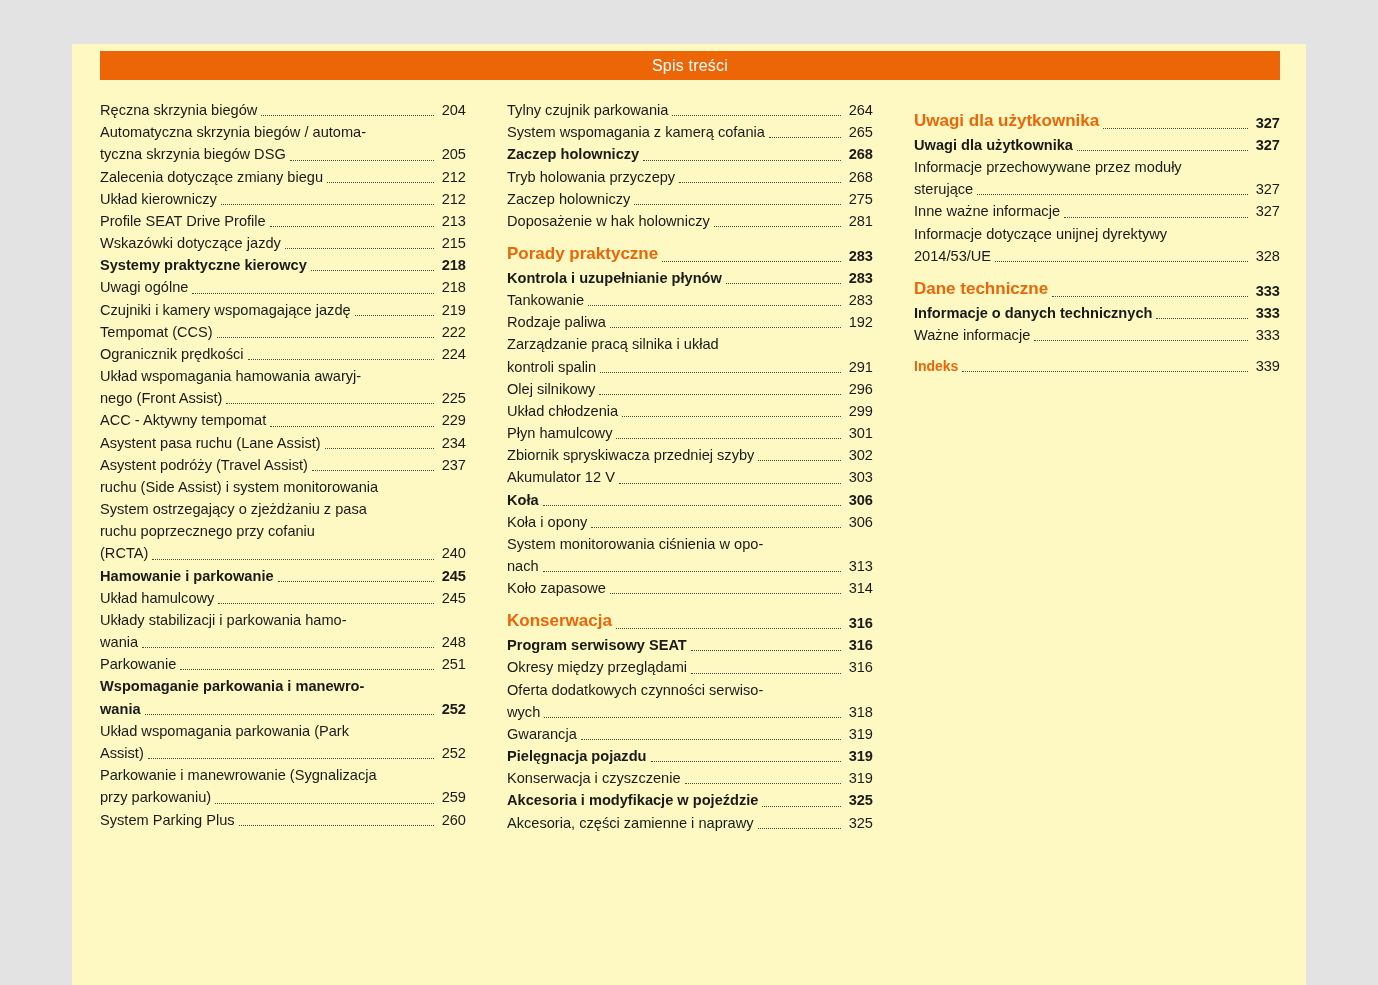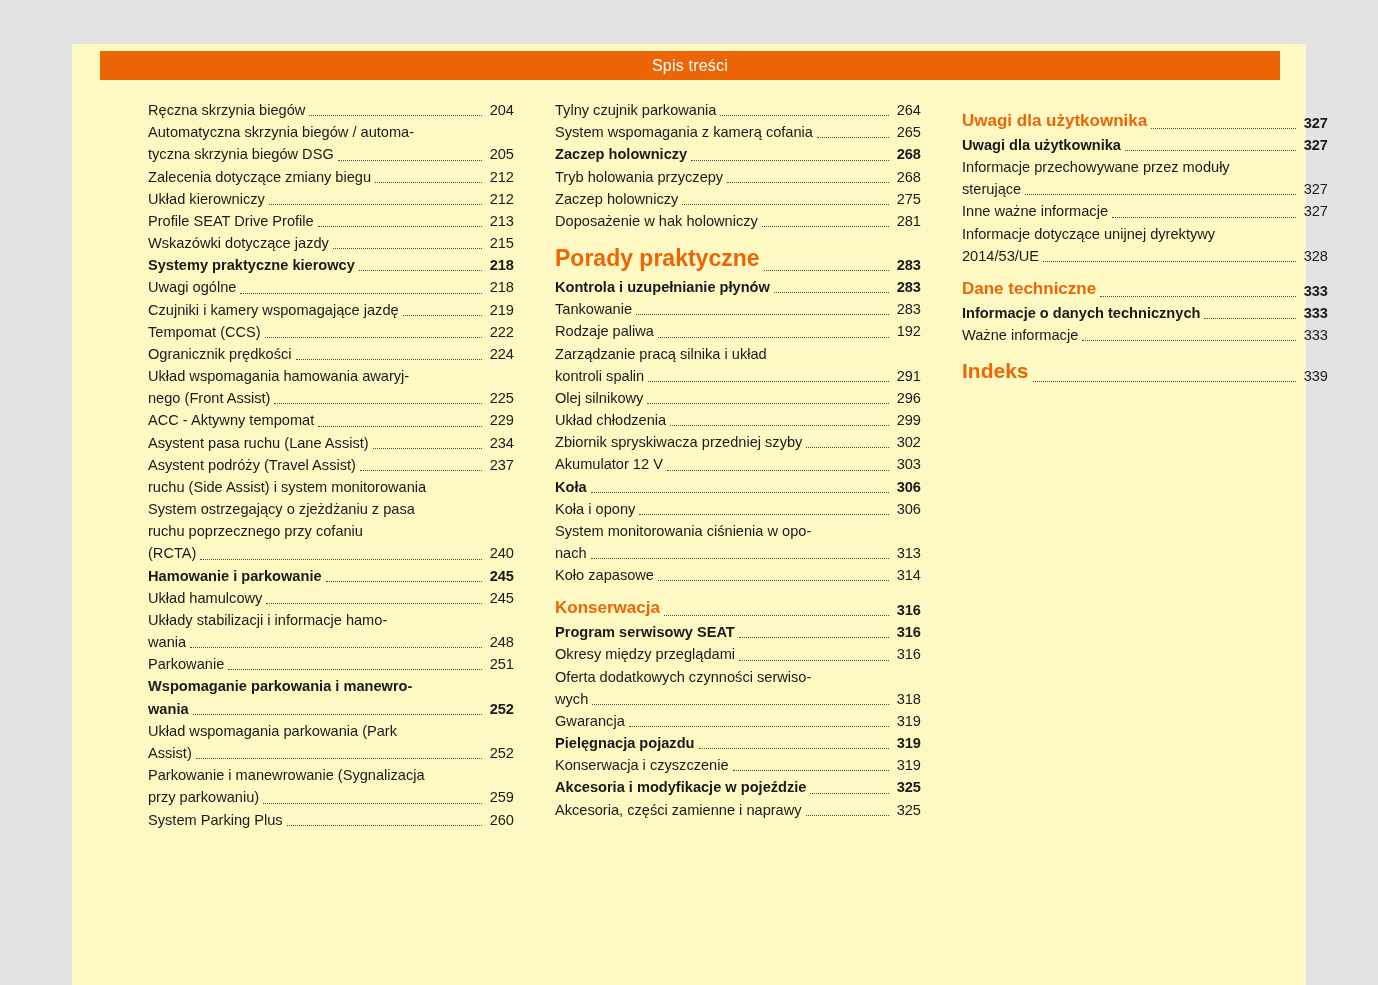--- a/index.html
+++ b/index.html
@@ -35,21 +35,20 @@
     justify-content: center;
     letter-spacing: 0.2px;
   }
   .columns {
     position: absolute;
     left: 28px;
     top: 55px;
     width: 1180px;
     display: flex;
     gap: 41px;
-    margin-left: 48px;
   }
   .col {
     width: 375px;
   }
   
   .multi {
     display: block;
     font-size: 14.6px;
     color: #1a1a1a;
     line-height: 1.52;
@@ -220,21 +219,21 @@
           </div>
         </div>
         <div class="multi">
           <div class="lastline">
             <span class="txt">Układ hamulcowy</span>
             <span class="dots"></span>
             <span class="pg">245</span>
           </div>
         </div>
         <div class="multi">
-          <div class="lines">Układy stabilizacji i informacje hamo-</div>
+          <div class="lines">Układy stabilizacji i parkowania hamo-</div>
           <div class="lastline">
             <span class="txt">wania</span>
             <span class="dots"></span>
             <span class="pg">248</span>
           </div>
         </div>
         <div class="multi">
           <div class="lastline">
             <span class="txt">Parkowanie</span>
             <span class="dots"></span>
@@ -311,21 +310,21 @@
         </div>
         <div class="multi">
           <div class="lastline">
             <span class="txt">Doposażenie w hak holowniczy</span>
             <span class="dots"></span>
             <span class="pg">281</span>
           </div>
         </div>
         <div class="multi" style="margin-top: 9px;">
           <div class="lastline">
-            <span class="txt" style="color: rgb(236, 102, 8); font-weight: bold; font-size: 23px;">Porady praktyczne</span>
+            <span class="txt" style="color: rgb(236, 102, 8); font-weight: bold; font-size: 17px;">Porady praktyczne</span>
             <span class="dots"></span>
             <span class="pg" style="font-weight: bold;">283</span>
           </div>
         </div>
         <div class="multi bold">
           <div class="lastline">
             <span class="txt">Kontrola i uzupełnianie płynów</span>
             <span class="dots"></span>
             <span class="pg" style="font-weight: bold;">283</span>
           </div>
@@ -357,20 +356,27 @@
             <span class="txt">Olej silnikowy</span>
             <span class="dots"></span>
             <span class="pg">296</span>
           </div>
         </div>
         <div class="multi">
           <div class="lastline">
             <span class="txt">Układ chłodzenia</span>
             <span class="dots"></span>
             <span class="pg">299</span>
+          </div>
+        </div>
+        <div class="multi">
+          <div class="lastline">
+            <span class="txt">Płyn hamulcowy</span>
+            <span class="dots"></span>
+            <span class="pg">301</span>
           </div>
         </div>
         <div class="multi">
           <div class="lastline">
             <span class="txt">Zbiornik spryskiwacza przedniej szyby</span>
             <span class="dots"></span>
             <span class="pg">302</span>
           </div>
         </div>
         <div class="multi">
@@ -528,21 +534,21 @@
         </div>
         <div class="multi">
           <div class="lastline">
             <span class="txt">Ważne informacje</span>
             <span class="dots"></span>
             <span class="pg">333</span>
           </div>
         </div>
         <div class="multi" style="margin-top: 9px;">
           <div class="lastline">
-            <span class="txt" style="color: rgb(236, 102, 8); font-weight: bold; font-size: 21px;">Indeks</span>
+            <span class="txt" style="color: rgb(236, 102, 8); font-weight: bold; font-size: 14px;">Indeks</span>
             <span class="dots"></span>
             <span class="pg" style="font-weight: normal;">339</span>
           </div>
         </div>
       </div>
   </div>
 
   <div class="page-number">6</div>
 </div>
 

